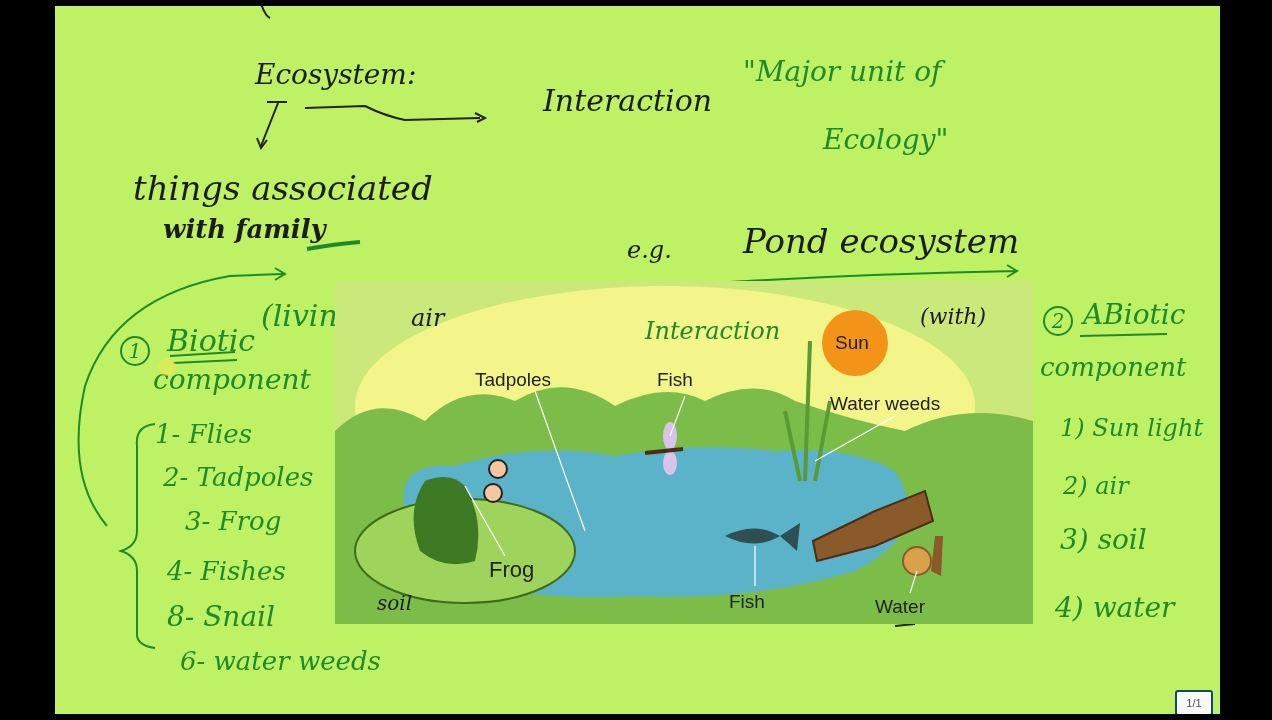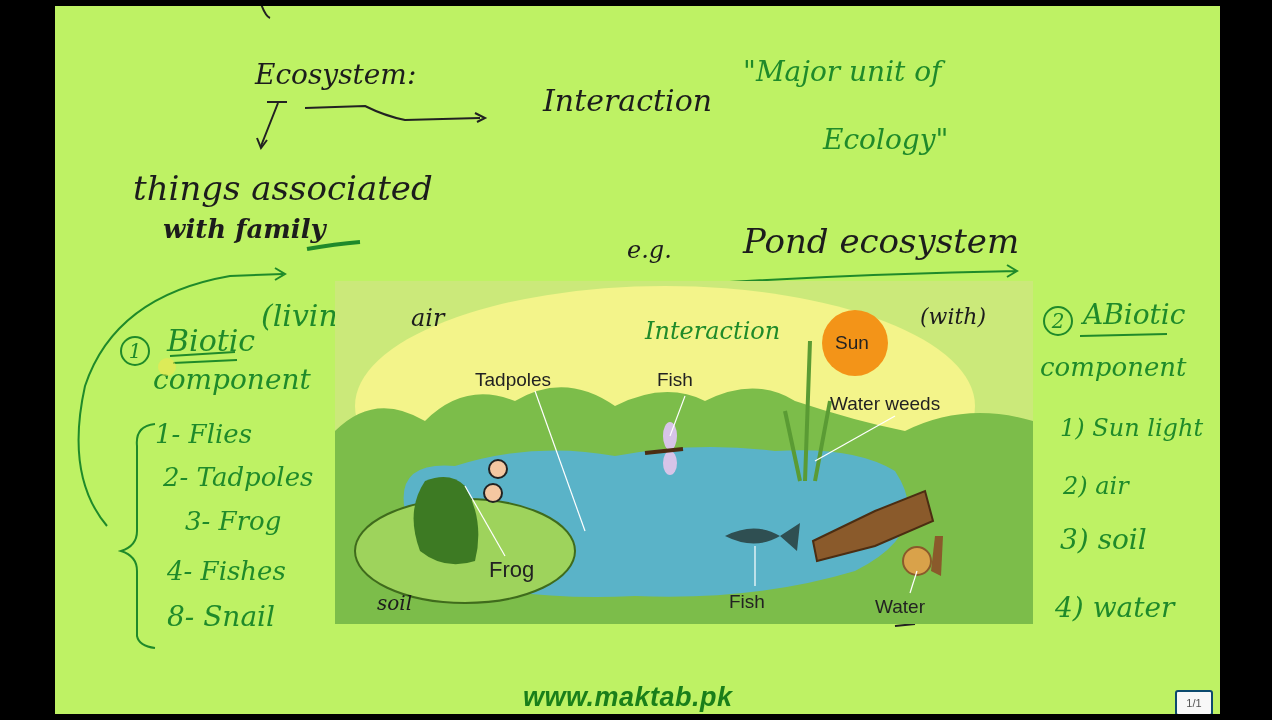--- a/index.html
+++ b/index.html
@@ -58,20 +58,21 @@
   <div class="ink green" style="left:65px;top:330px;font-size:20px;width:26px;height:26px;border:2px solid #1f8a2a;border-radius:50%;text-align:center;line-height:26px;"><span>1</span></div>
   <div class="ink green" style="left:112px;top:320px;font-size:30px;">Biotic</div>
   <div class="ink green" style="left:206px;top:295px;font-size:30px;">(living)</div>
   <div class="ink green" style="left:98px;top:360px;font-size:28px;">component</div>
   <div class="cursor"></div>
   <div class="ink green" style="left:100px;top:415px;font-size:26px;">1- Flies</div>
   <div class="ink green" style="left:108px;top:458px;font-size:26px;text-align:right;">2- Tadpoles</div>
   <div class="ink green" style="left:112px;top:502px;font-size:26px;margin-left:18px;">3- Frog</div>
   <div class="ink green" style="left:112px;top:552px;font-size:26px;">4- Fishes</div>
   <div class="ink green" style="left:112px;top:597px;font-size:28px;">8- Snail</div>
+  <div class="ink green" style="left:125px;top:642px;font-size:26px;">6- water weeds</div>
 
   <div class="pond">
     <svg width="698" height="343" viewBox="0 0 698 343">
       <ellipse cx="330" cy="125" rx="310" ry="120" fill="#f3f48a"></ellipse>
       <circle cx="520" cy="62" r="33" fill="#f39418"></circle>
       <path d="M0 150 Q40 110 90 140 Q130 100 180 120 Q230 90 280 125 Q330 100 370 120 Q420 95 460 120 Q520 140 570 150 Q630 120 698 140 L698 343 L0 343 Z" fill="#7cbd4a"></path>
       <path d="M70 230 Q60 180 120 185 Q200 160 280 175 Q360 160 440 170 Q520 165 560 190 Q600 250 520 290 Q420 320 300 315 Q200 320 120 300 Q60 280 70 230 Z" fill="#5ab3c8"></path>
       <ellipse cx="130" cy="270" rx="110" ry="52" fill="#9ed35c" stroke="#3f6b1c" stroke-width="2"></ellipse>
       <path d="M90 200 Q70 230 85 270 Q110 290 140 280 Q150 240 130 205 Q115 190 90 200 Z" fill="#3d7a23"></path>
       <circle cx="163" cy="188" r="9" fill="#f4c7a1" stroke="#222" stroke-width="2"></circle>
@@ -107,15 +108,14 @@
   </div>
 
   <div class="ink green" style="left:988px;top:300px;font-size:20px;width:26px;height:26px;border:2px solid #1f8a2a;border-radius:50%;text-align:center;line-height:26px;"><span>2</span></div>
   <div class="ink green" style="left:1028px;top:295px;font-size:28px;">ABiotic</div>
   <div class="ink green" style="left:985px;top:348px;font-size:26px;">component</div>
   <div class="ink green" style="left:1005px;top:410px;font-size:24px;">1) Sun light</div>
   <div class="ink green" style="left:1008px;top:468px;font-size:24px;">2) air</div>
   <div class="ink green" style="left:1005px;top:520px;font-size:28px;">3) soil</div>
   <div class="ink green" style="left:1000px;top:588px;font-size:28px;">4) water</div>
 
-  <div class="watermark">www.maktab.pk</div>
   <div class="pager">1/1</div>
 </div>
 
 </body></html>

